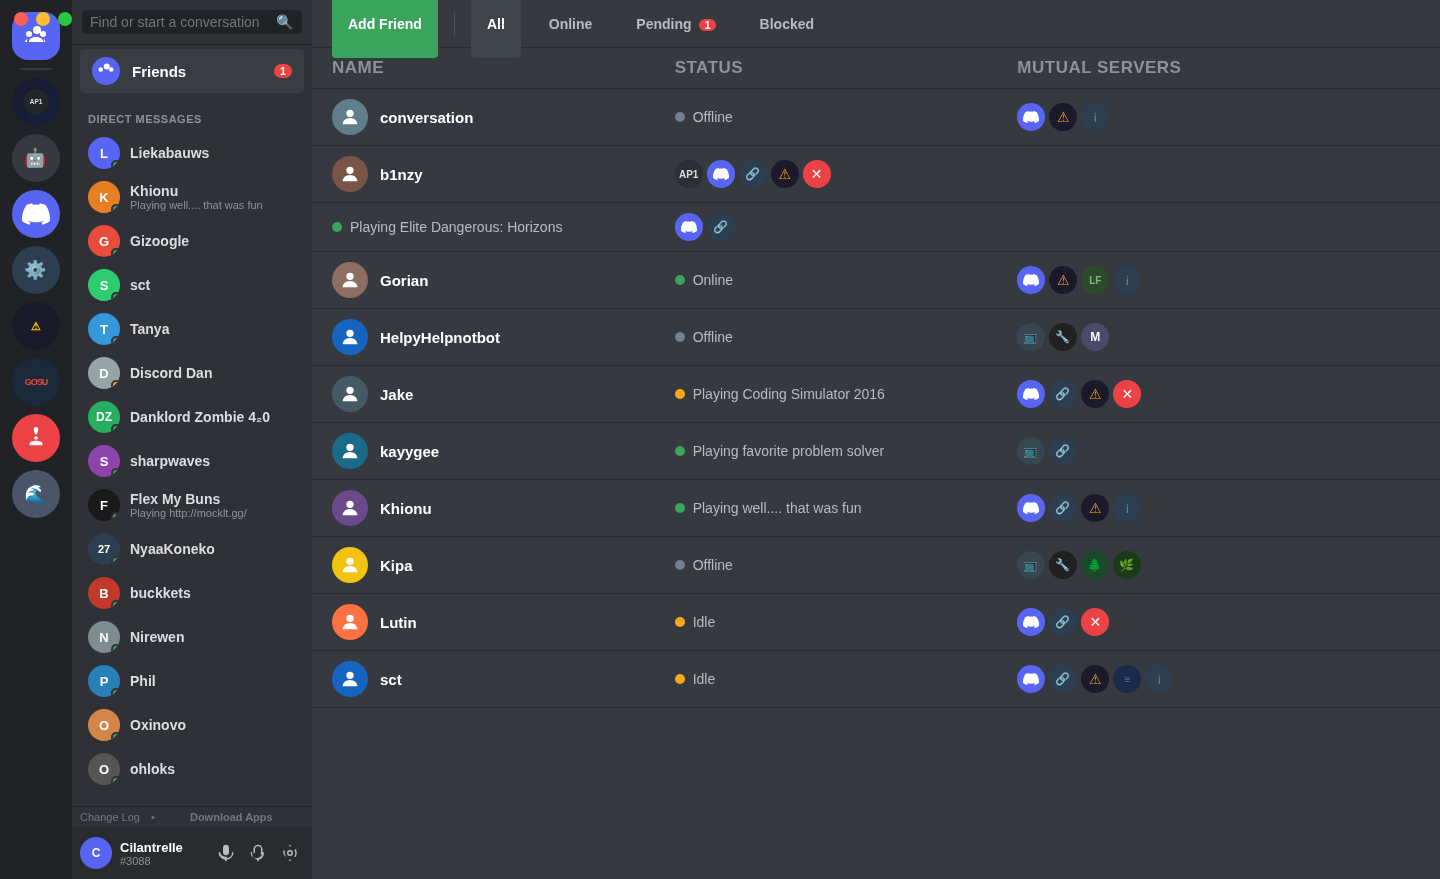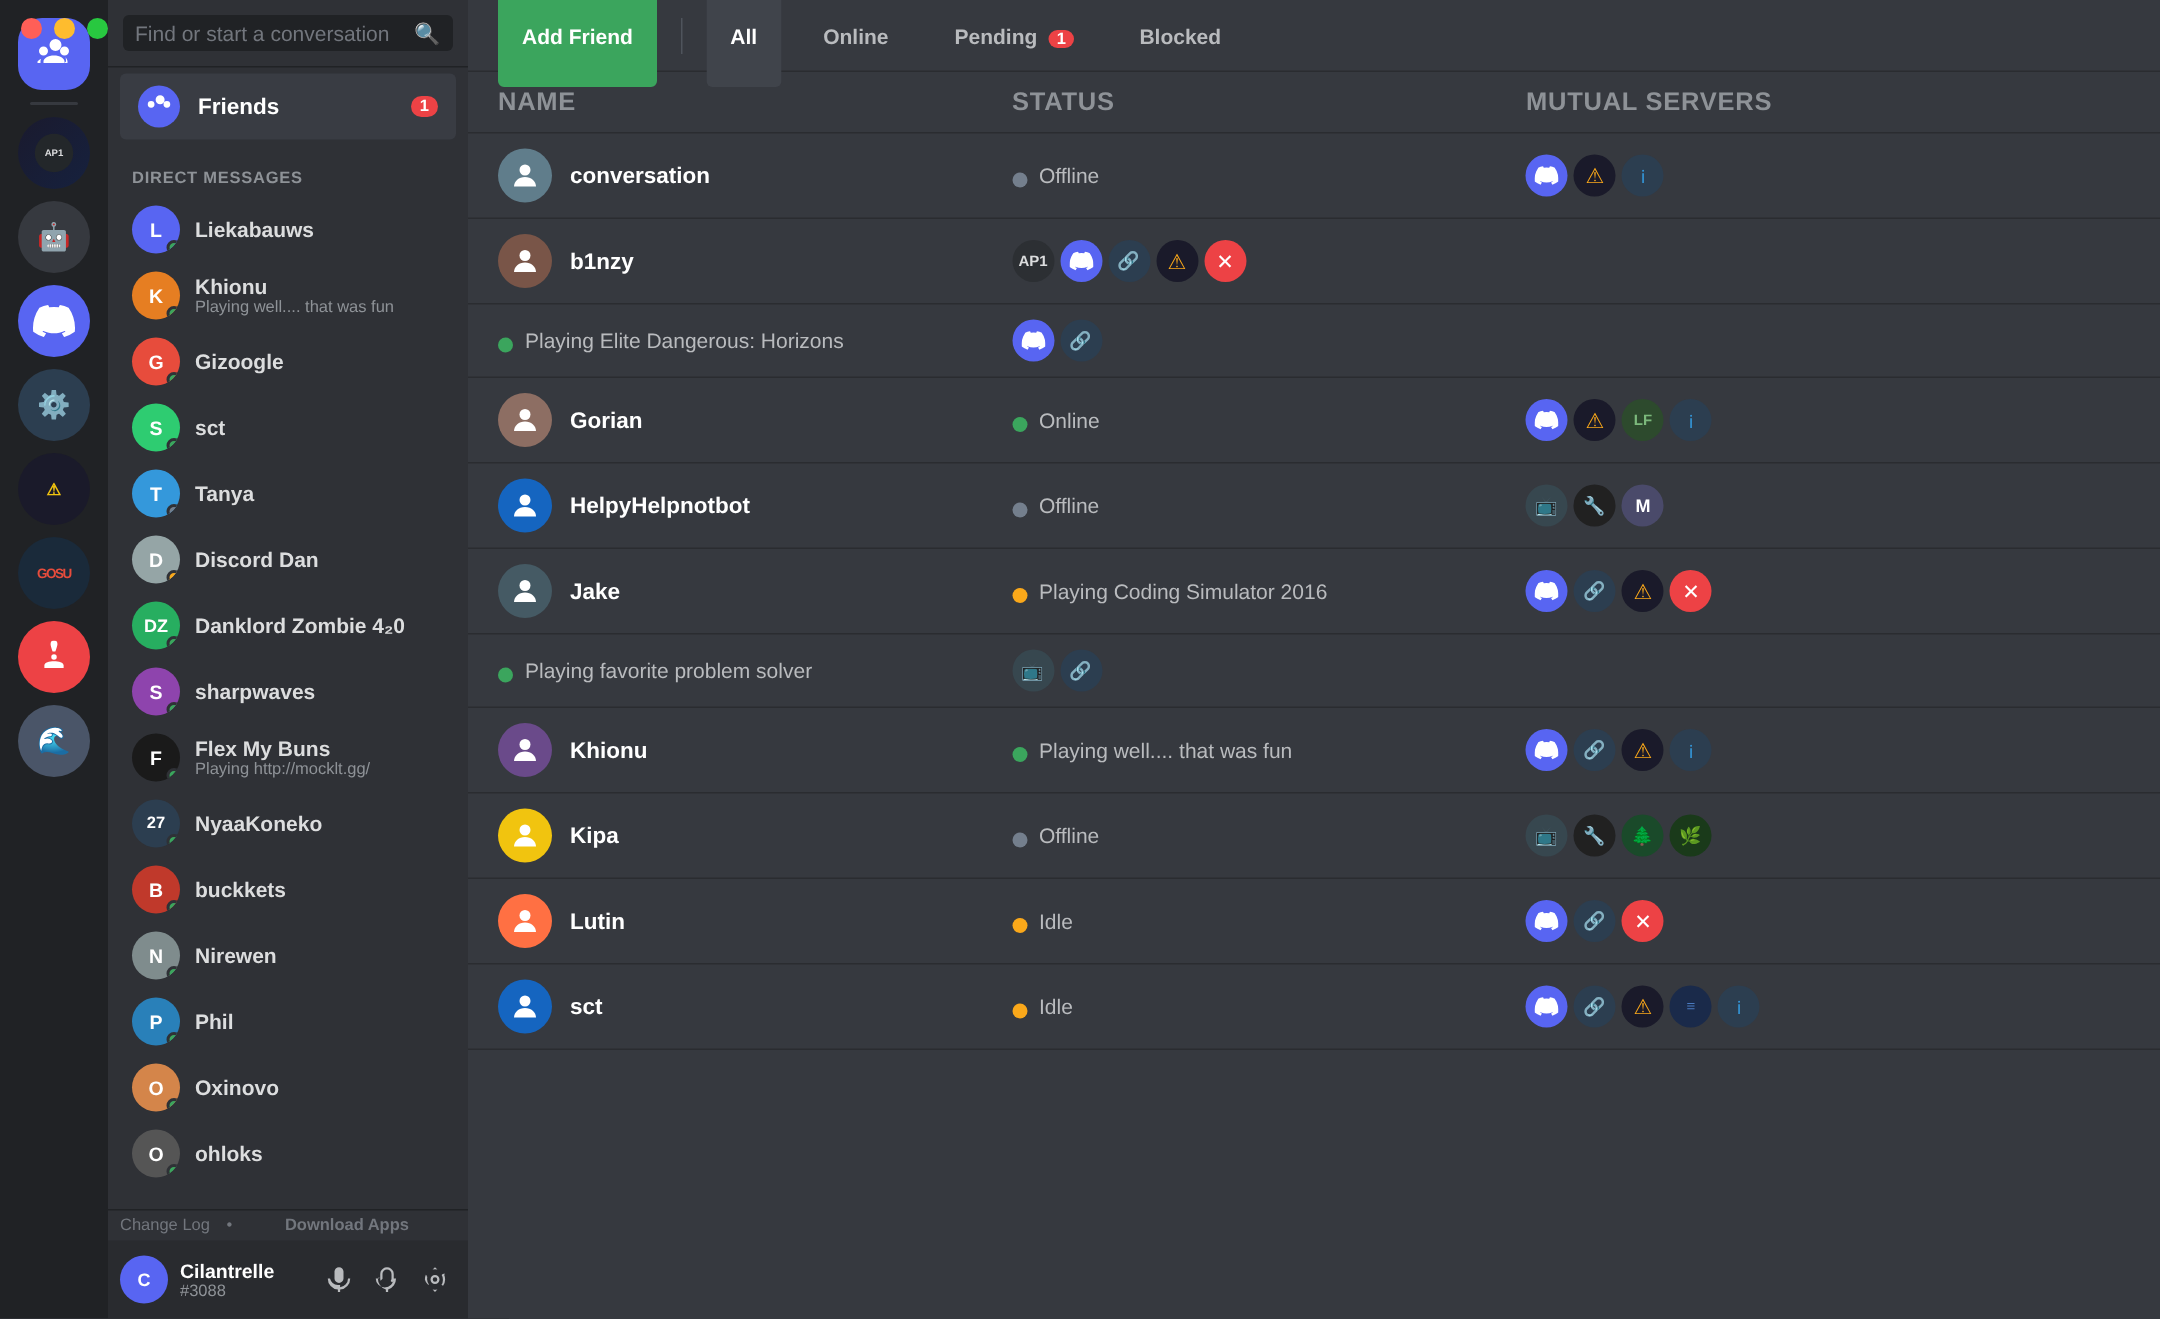--- a/index.html
+++ b/index.html
@@ -323,21 +323,21 @@
       font-weight: 700;
       font-size: 14px;
     }
     .friend-username {
       font-size: 15px;
       font-weight: 600;
       color: #fff;
     }
     .friend-status-cell {
       display: flex;
-      align-items: flex-end;
+      align-items: center;
       gap: 8px;
       font-size: 14px;
       color: #b9bbbe;
     }
     .status-dot {
       width: 10px;
       height: 10px;
       border-radius: 50%;
       flex-shrink: 0;
     }
@@ -806,20 +806,29 @@
               </svg>
           </div>
           <div class="mutual-icon" style="background:#2c3e50;display:flex;align-items:center;justify-content:center;font-size:12px;color:#3498db;">🔗</div>
           <div class="mutual-icon" style="background:#1a1a2a;display:flex;align-items:center;justify-content:center;font-size:14px;color:#faa81a;">⚠</div>
           <div class="mutual-icon" style="background:#ed4245;display:flex;align-items:center;justify-content:center;font-size:14px;color:white;">✕</div>
         </div>
         <div></div>
       </div>
 
       <div class="friend-row">
+        <div class="friend-name-cell">
+          <div class="friend-avatar" style="background:#1a6b8a;">
+            <svg width="22" height="22" viewBox="0 0 24 24" fill="white">
+                <circle cx="12" cy="8" r="4"></circle>
+                <path d="M4 20c0-4 3.58-7 8-7s8 3 8 7"></path>
+              </svg>
+          </div>
+          <span class="friend-username">kayygee</span>
+        </div>
         <div class="friend-status-cell">
           <div class="status-dot dot-playing"></div>
           <span>Playing favorite problem solver</span>
         </div>
         <div class="mutual-servers-cell">
           <div class="mutual-icon" style="background:#37474f;display:flex;align-items:center;justify-content:center;font-size:12px;color:#90a4ae;">📺</div>
           <div class="mutual-icon" style="background:#2c3e50;display:flex;align-items:center;justify-content:center;font-size:12px;color:#3498db;">🔗</div>
         </div>
         <div></div>
       </div>

